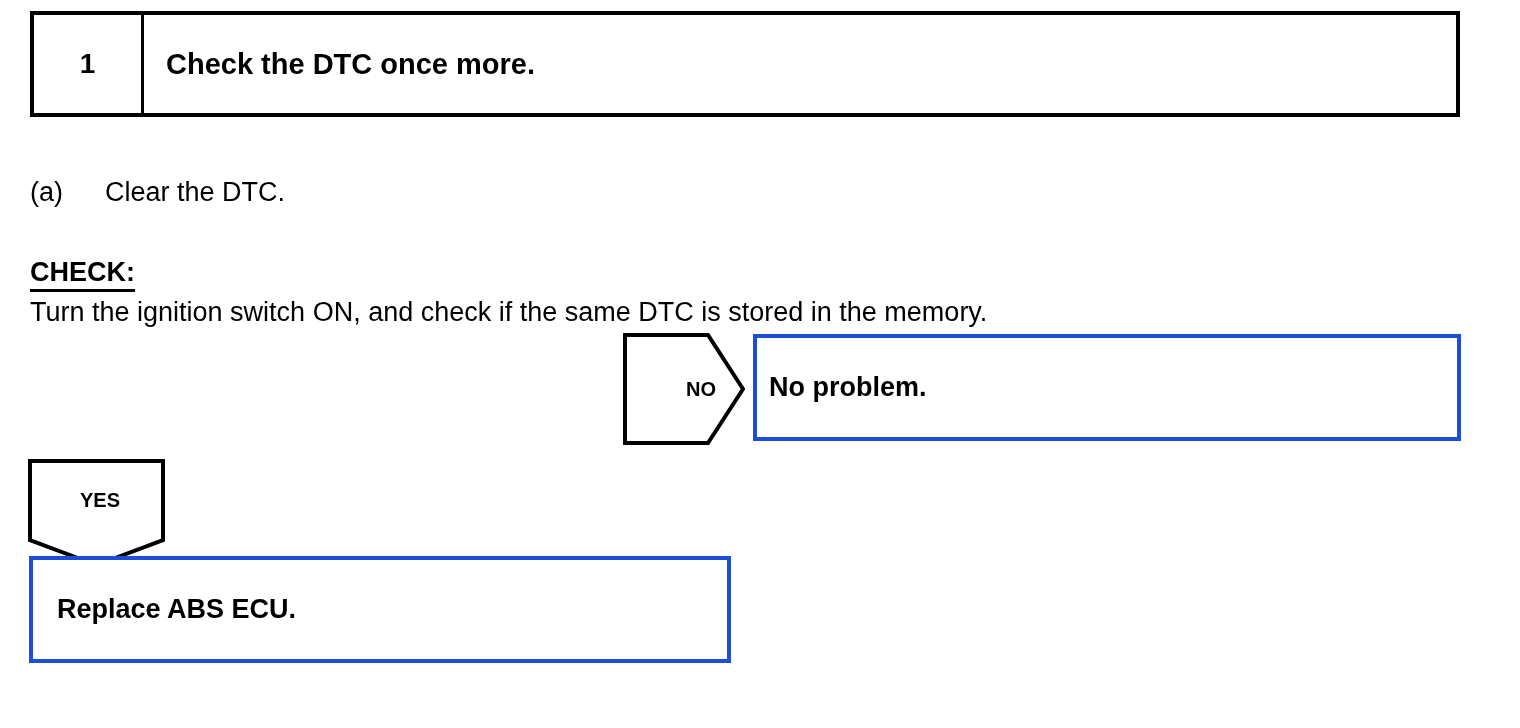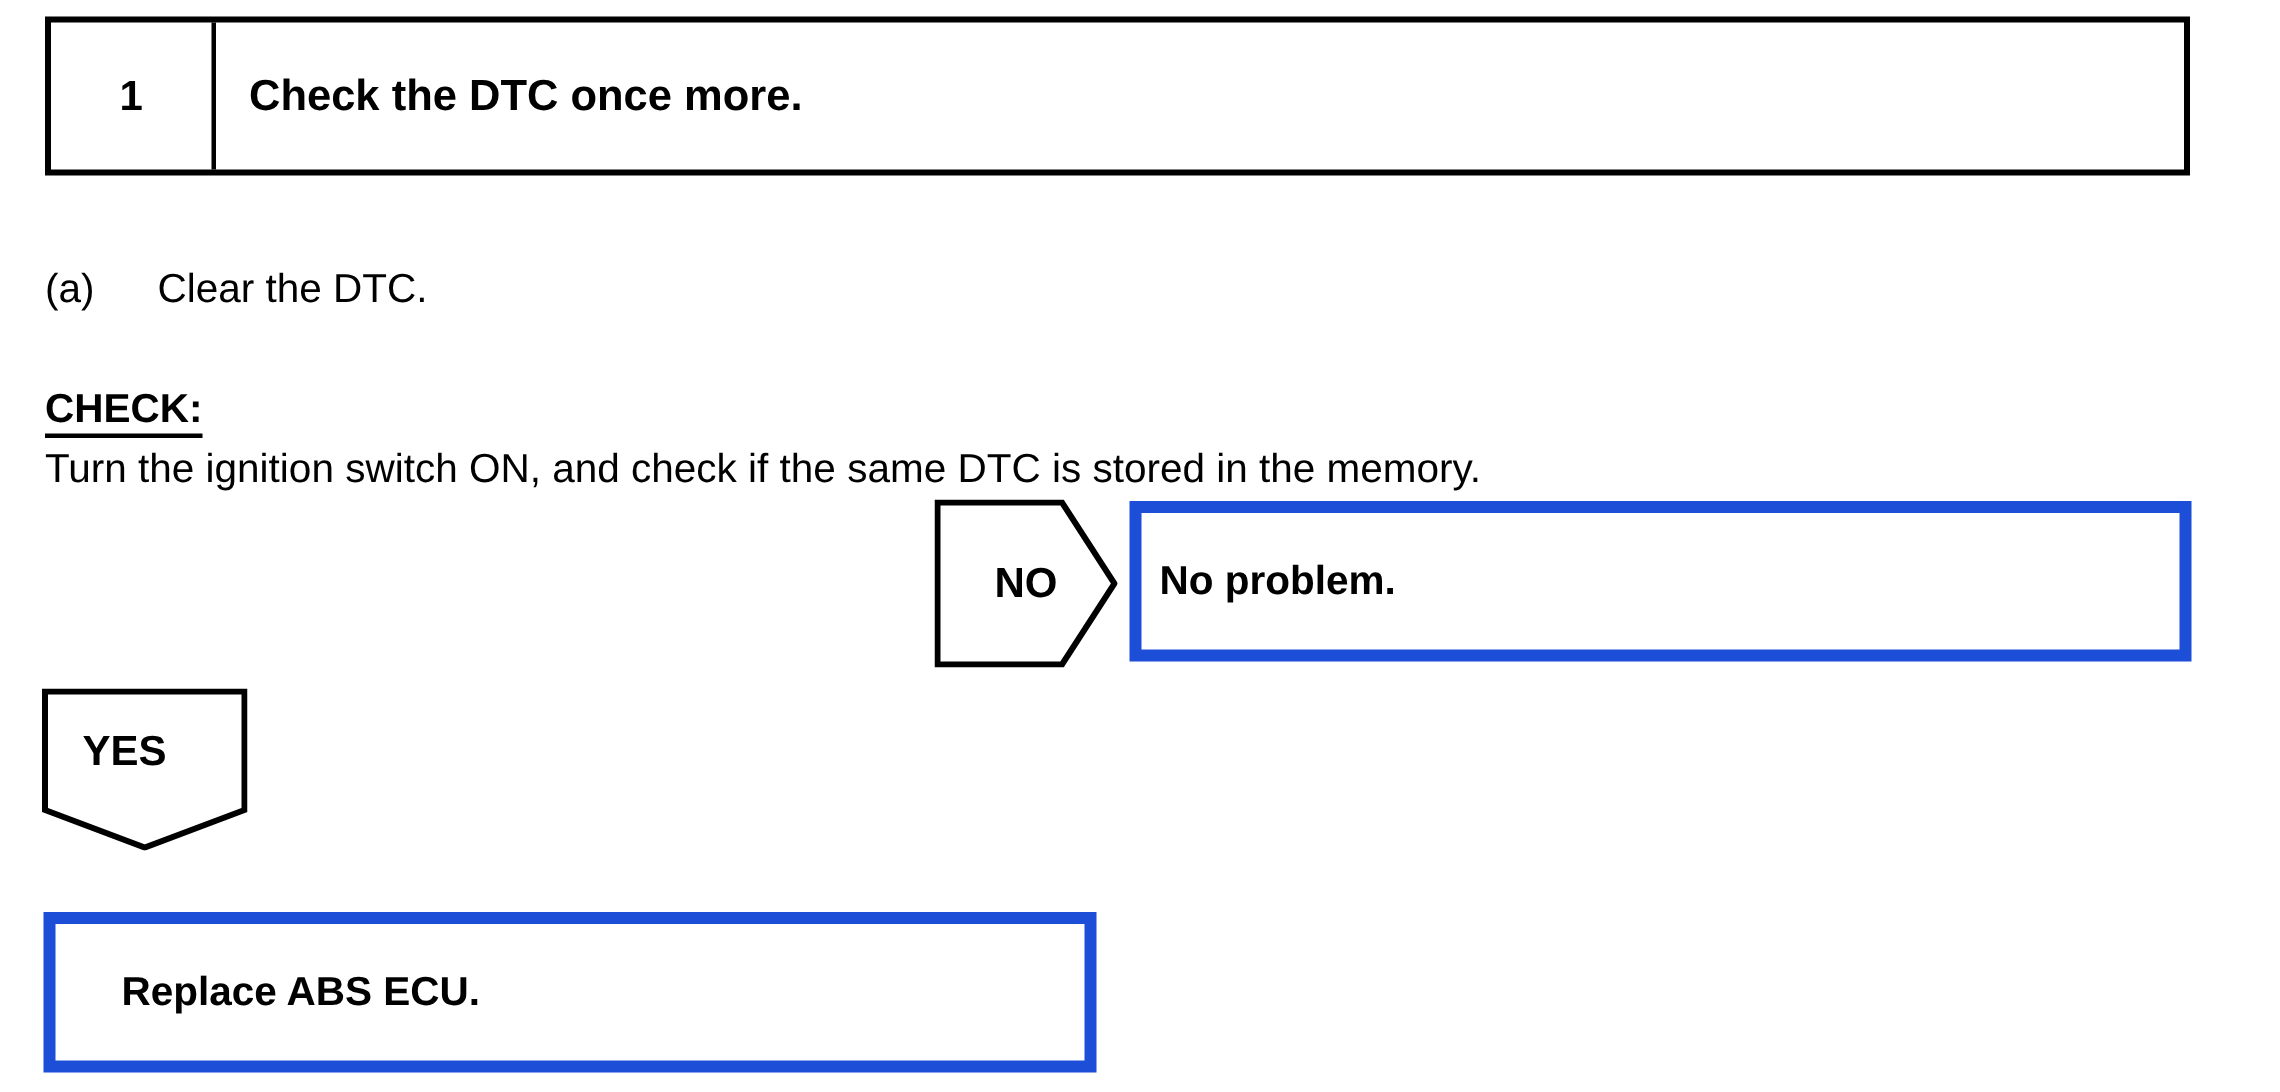--- a/index.html
+++ b/index.html
@@ -62,41 +62,41 @@
     width: 75px;
   }
 
   
   .pentagon {
     position: absolute;
   }
   .pentagon svg { display: block; }
   .pentagon .pent-label {
     position: absolute;
-    left: 0; top: 0;
+    left: 17px; top: 0;
     width: 100%;
     display: flex;
     align-items: center;
     justify-content: center;
-    font-size: 28px;
+    font-size: 20px;
     font-weight: bold;
   }
 
   
   .result-box {
     position: absolute;
-    border: 8px solid #1d4ed8;
+    border: 4px solid #1d4ed8;
     background: #fff;
     display: flex;
     align-items: center;
     font-size: 27px;
     font-weight: bold;
   }
   .no-result { left: 753px; top: 334px; width: 708px; height: 107px; padding-left: 12px; }
-  .yes-result { left: 29px; top: 608px; width: 702px; height: 107px; padding-left: 44px; }
+  .yes-result { left: 29px; top: 556px; width: 702px; height: 107px; padding-left: 24px; }
 </style>
 </head>
 <body>
 
 <div class="canvas">
 
   <div class="step-box">
     <div class="step-number">1</div>
     <div class="step-title">Check the DTC once more.</div>
   </div>

